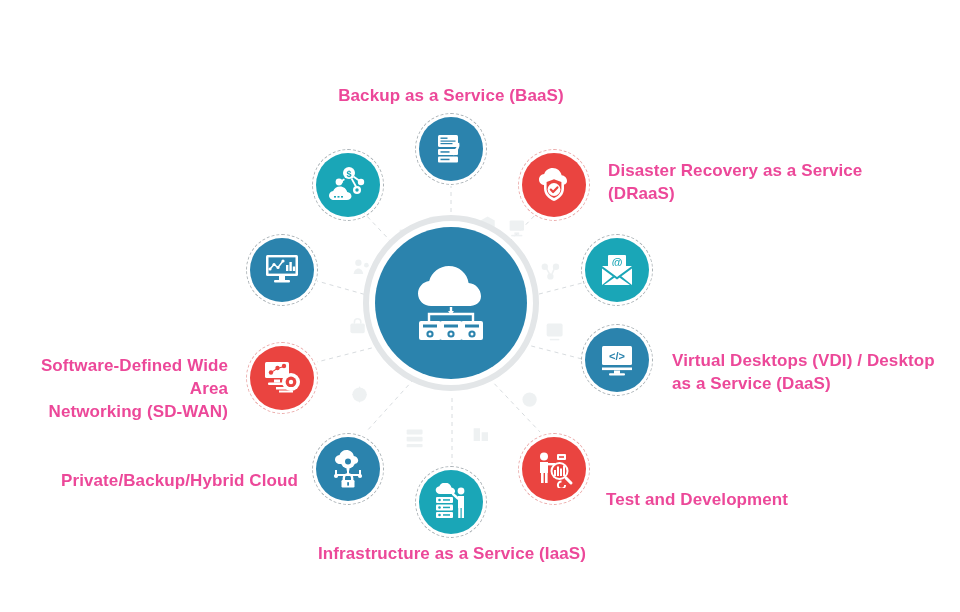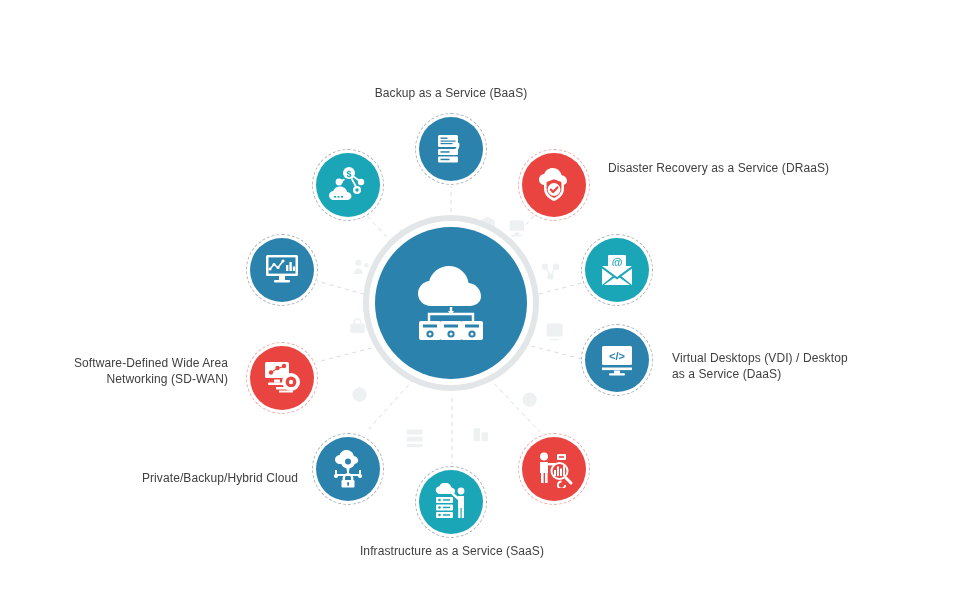--- a/index.html
+++ b/index.html
@@ -48,23 +48,23 @@
     display:flex;align-items:center;justify-content:center;
   }
   .hub .hub-disc{
     width:152px;height:152px;border-radius:50%;
     display:flex;align-items:center;justify-content:center;
   }
 
   
   .label{
     position:absolute;
-    font-size:12px;
-    font-weight:normal;
-    color:#404040;
+    font-size:17px;
+    font-weight:bold;
+    color:#ec4899;
     line-height:1.35;
     letter-spacing:.1px;
     white-space:pre-line;
   }
   .label.r{text-align:right;}
   .label.l{text-align:left;}
   .label.c{text-align:center;}
 </style>
 </head>
 <body>
@@ -250,20 +250,21 @@
           <rect x="20" y="20" width="2" height="6"></rect>
           <rect x="23" y="16.5" width="2" height="9.5"></rect>
           <rect x="26" y="18.5" width="2" height="7.5"></rect>
           <rect x="29" y="15.5" width="2" height="10.5"></rect>
         </g>
         <path d="M32 28l5 5" stroke="#ffffff" stroke-width="3" stroke-linecap="round"></path>
         <path fill="#ffffff" d="M27.5 30.5a4.6 4.6 0 1 0 4.6 4.6h-2a2.6 2.6 0 1 1-2.6-2.6z"></path>
       </svg>
     </div>
   </div>
+  <div class="label l" style="left:606px;top:489px;width:300px;">Test and Development</div>
 
   <div class="node" style="left:415px;top:466px;">
     <div class="ring"></div>
     <div class="disc" style="background:#1aa6b7;">
       <svg width="40" height="38" viewBox="0 0 40 38">
         <path fill="#ffffff" d="M9 11c-2.4 0-4.3-1.8-4.3-4C4.7 5 6.3 3.4 8.4 3.2 9.2 1 11.5-.4 14.2-.4c3 0 5.6 2 6.2 4.8 2.1.2 3.7 1.8 3.7 3.8C24.1 10.2 22.2 11 20 11z"></path>
         <g fill="#ffffff">
           <rect x="5" y="14" width="17" height="6" rx="1"></rect>
           <rect x="5" y="21.5" width="17" height="6" rx="1"></rect>
           <rect x="5" y="29" width="17" height="6" rx="1"></rect>
@@ -277,21 +278,21 @@
             <rect x="12" y="31.2" width="7" height="1.5"></rect>
         </g>
         <circle cx="30" cy="8" r="3.4" fill="#ffffff"></circle>
         <path fill="#ffffff" d="M27 13h6v12h-6z"></path>
         <rect x="27.2" y="25" width="2.3" height="10" fill="#ffffff"></rect>
         <rect x="30.7" y="25" width="2.3" height="10" fill="#ffffff"></rect>
         <path d="M27 15.5L22 11" stroke="#ffffff" stroke-width="2.4" stroke-linecap="round"></path>
       </svg>
     </div>
   </div>
-  <div class="label c" style="left:302px;top:543px;width:300px;">Infrastructure as a  Service (SaaS)</div>
+  <div class="label c" style="left:302px;top:543px;width:300px;">Infrastructure as a  Service (IaaS)</div>
 
   <div class="node" style="left:312px;top:433px;">
     <div class="ring"></div>
     <div class="disc" style="background:#2b83ad;">
       <svg width="38" height="38" viewBox="0 0 38 38">
         <path fill="#ffffff" d="M11 14c-2.8 0-5-2-5-4.6C6 7 8 5.1 10.5 4.9 11.4 2.1 14.1 0 17.4 0c3.7 0 6.8 2.5 7.4 5.9 2.5.2 4.4 2.2 4.4 4.6 0 2.5-2.2 3.5-4.8 3.5z"></path>
         <circle cx="19" cy="11.5" r="7.2" fill="#ffffff"></circle>
         <circle cx="19" cy="11.5" r="3" fill="#2b83ad"></circle>
         <g fill="#ffffff">
           <rect x="17.6" y="2.6" width="2.8" height="4"></rect>

